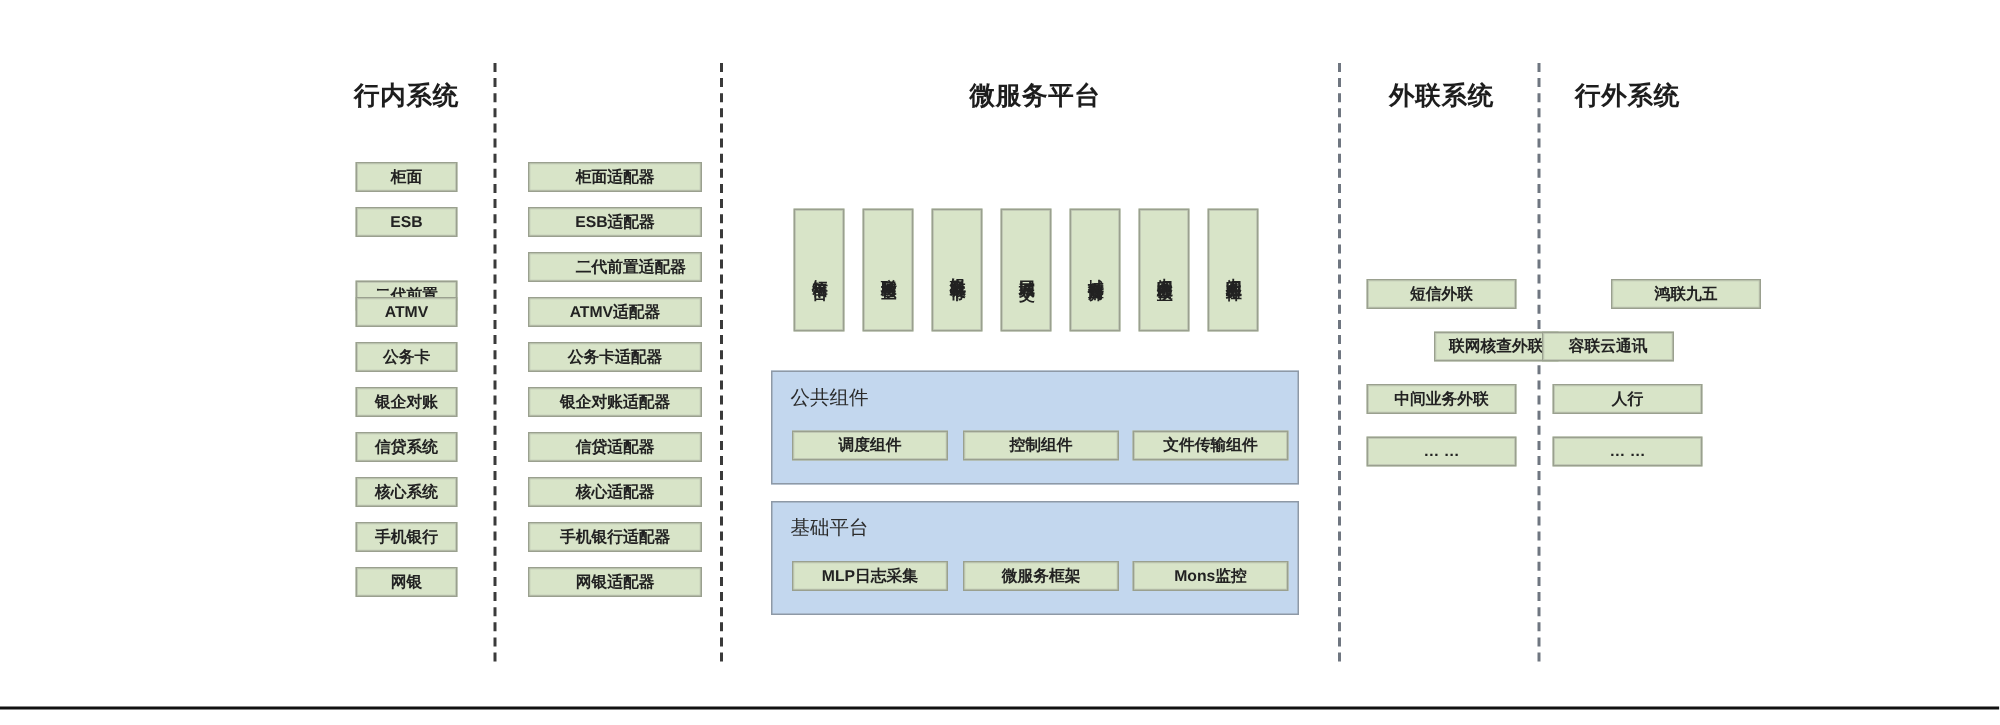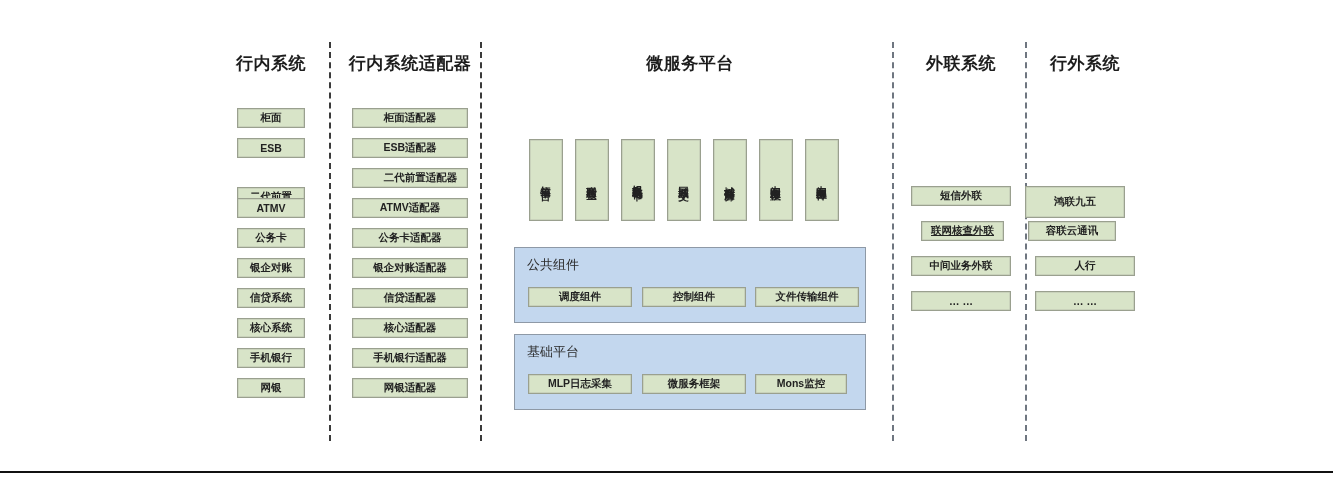--- a/index.html
+++ b/index.html
@@ -96,21 +96,20 @@
 
 <div id="canvas">
 
   <div class="divider" style="left:329px;"></div>
   <div class="divider" style="left:480px;"></div>
   <div class="divider light" style="left:892px;"></div>
   <div class="divider light" style="left:1025px;"></div>
 
   <div class="col-title" style="left:216px; top:52px; width:110px;">行内系统</div>
 
-  <div class="col-title" style="left:340px; top:52px; width:140px;">行内系统适配器</div>
 
   <div class="col-title" style="left:620px; top:52px; width:140px;">微服务平台</div>
 
   <div class="col-title" style="left:906px; top:52px; width:110px;">外联系统</div>
 
   <div class="col-title" style="left:1030px; top:52px; width:110px;">行外系统</div>
 
   <div class="node" style="left:237px; top:108px; width:68px; height:20px;">柜面</div>
   <div class="node" style="left:237px; top:138px; width:68px; height:20px;">ESB</div>
   <div class="node" style="left:237px; top:168px; width:68px; height:20px;margin-top:19px;">二代前置</div>
@@ -146,27 +145,27 @@
   </div>
   <div class="node" style="left:528px; top:287px; width:104px; height:20px;">调度组件</div>
   <div class="node" style="left:642px; top:287px; width:104px; height:20px;">控制组件</div>
   <div class="node" style="left:755px; top:287px; width:104px; height:20px;">文件传输组件</div>
 
   <div class="panel" style="left:514px; top:334px; width:352px; height:76px;">
     <div class="panel-title">基础平台</div>
   </div>
   <div class="node" style="left:528px; top:374px; width:104px; height:20px;text-align:right;">MLP日志采集</div>
   <div class="node" style="left:642px; top:374px; width:104px; height:20px;">微服务框架</div>
-  <div class="node" style="left:755px; top:374px; width:92px; height:20px;">Mons监控</div>
+  <div class="node" style="left:755px; top:374px; width:104px; height:20px;">Mons监控</div>
 
   <div class="node" style="left:911px; top:186px; width:100px; height:20px;">短信外联</div>
-  <div class="node" style="left:921px; top:221px; width:83px; height:20px;text-decoration:underline;">联网核查外联</div>
+  <div class="node" style="left:956px; top:221px; width:83px; height:20px;">联网核查外联</div>
   <div class="node" style="left:911px; top:256px; width:100px; height:20px;">中间业务外联</div>
   <div class="node" style="left:911px; top:291px; width:100px; height:20px;">… …</div>
 
-  <div class="node" style="left:1025px; top:186px; width:100px; height:32px;">鸿联九五</div>
+  <div class="node" style="left:1074px; top:186px; width:100px; height:20px;">鸿联九五</div>
   <div class="node" style="left:1028px; top:221px; width:88px; height:20px;">容联云通讯</div>
   <div class="node" style="left:1035px; top:256px; width:100px; height:20px;">人行</div>
   <div class="node" style="left:1035px; top:291px; width:100px; height:20px;">… …</div>
 
   <div class="bottom-rule"></div>
 
 </div>
 
 </body></html>

